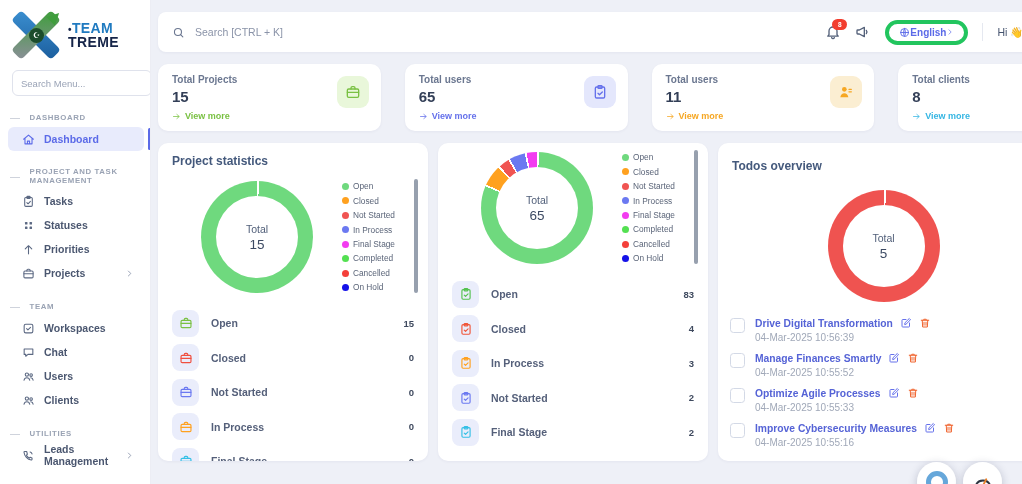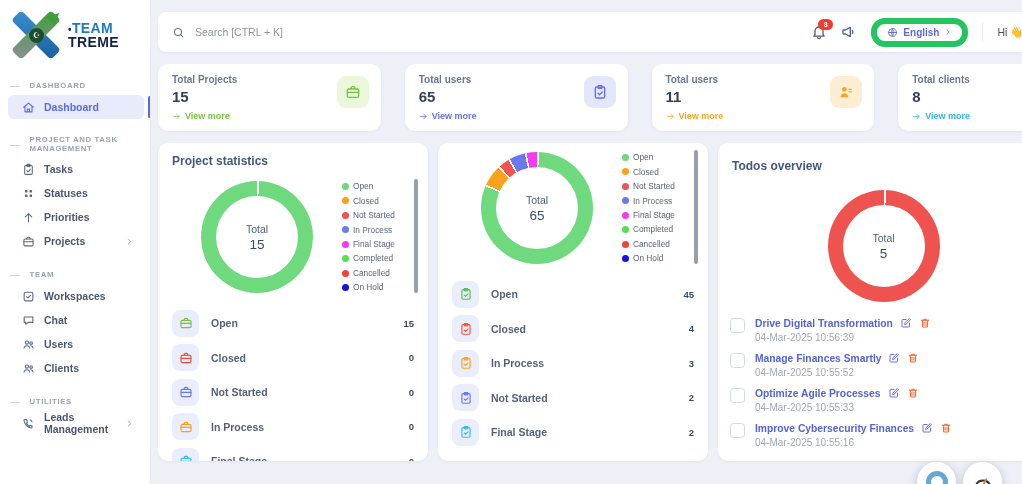--- a/index.html
+++ b/index.html
@@ -40,21 +40,21 @@
   .topbar{background:#fff;border-radius:8px;height:40px;display:flex;align-items:center;padding:0 14px;box-shadow:0 1px 3px rgba(35,45,95,.05)}
   .tb-search{display:flex;align-items:center;gap:8px;flex:1}
   .tb-search .ic{width:13px;height:13px;color:#6a7690}
   .tb-input{border:none;outline:none;font-size:10.5px;color:#45516b;width:300px;font-family:inherit;background:transparent}
   .tb-input::placeholder{color:#8a93a8}
   .tb-right{display:flex;align-items:center;gap:14px}
   .tb-bell{position:relative;width:16px;height:16px;color:#54617a;cursor:pointer}
   .tb-badge{position:absolute;top:-5px;right:-6px;min-width:11px;height:11px;background:#f23d2e;color:#fff;border-radius:6px;
     font-size:6.5px;font-weight:700;display:flex;align-items:center;justify-content:center;padding:0 2px}
   .tb-mega{width:16px;height:16px;color:#54617a;cursor:pointer}
-  .lang-pill{display:flex;align-items:center;gap:5px;border:6px solid #22c55e;border-radius:14px;padding:3px 10px;color:#5b6ae8;font-size:10px;font-weight:600;cursor:pointer;background:#fff}
+  .lang-pill{display:flex;align-items:center;border:4px solid #22c55e;border-radius:14px;padding:3px 10px;color:#5b6ae8;font-size:10px;font-weight:600;cursor:pointer;background:#fff}
   .lang-pill .ic{width:11px;height:11px}
   .lang-pill .chev{width:8px;height:8px;color:#5b6ae8}
   .tb-divider{width:1px;height:18px;background:#e5e8f0}
   .greet{font-size:10.5px;color:#45536e;font-weight:400;white-space:nowrap}
   .avatar{position:relative;width:27px;height:27px;border-radius:50%;background:linear-gradient(165deg,#c3ccd6 0%,#93a1ae 40%,#36404e 100%);cursor:pointer;overflow:visible}
   .avatar .ic{position:absolute;left:4px;top:4px;width:19px;height:19px;color:#e8ecf1}
   .avatar .ic svg{stroke-width:1.4}
   .status-dot{position:absolute;right:-1px;bottom:0;width:8px;height:8px;border-radius:50%;background:#3cc94e;border:1.5px solid #fff}
   
   .stats{display:grid;grid-template-columns:repeat(4,1fr);gap:24px;margin-top:12px}
@@ -115,20 +115,21 @@
       <div class="logo-bar bar-blue"></div>
       <div class="logo-bar bar-green"></div>
       <div class="logo-arrowhead"></div>
       <div class="logo-moon">☪</div>
     </div>
     <div class="logo-text">
       <div><span class="dot">•</span><span class="t1">TEAM</span></div>
       <div class="t2">TREME</div>
     </div>
   </div>
+  <input class="menu-search" placeholder="Search Menu..." style="">
 
   <nav>
     <div class="nav-sec">
       <div class="sec-label">
         <span class="dash">—</span>
           <span>DASHBOARD</span>
         </div>
       <div>
 
       <div class="nav-item active">
@@ -626,21 +627,21 @@
             <span class="row-iconbox">
               <span class="ic" style="color: rgb(84, 194, 79);">
                 <svg viewBox="0 0 24 24">
                   <rect x="5" y="4.5" width="14" height="16.5" rx="2"></rect>
                   <rect x="9" y="2.5" width="6" height="4" rx="1"></rect>
                   <path d="M9 14l2.2 2.2 4.3-4.3"></path>
                 </svg>
               </span>
             </span>
             <span class="row-label">Open</span>
-            <span class="row-value">45</span>
+            <span class="row-value">83</span>
           </div>
           <div class="status-row">
             <span class="row-iconbox">
               <span class="ic" style="color: rgb(240, 86, 58);">
                 <svg viewBox="0 0 24 24">
                   <rect x="5" y="4.5" width="14" height="16.5" rx="2"></rect>
                   <rect x="9" y="2.5" width="6" height="4" rx="1"></rect>
                   <path d="M9 14l2.2 2.2 4.3-4.3"></path>
                 </svg>
               </span>
@@ -789,21 +790,21 @@
                   </svg>
                 </span>
               </div>
               <div class="todo-time">04-Mar-2025 10:55:33</div>
             </div>
           </div>
           <div class="todo-item">
             <span class="todo-check"></span>
             <div class="todo-body">
               <div class="todo-line">
-                <span class="todo-title">Improve Cybersecurity Finances</span>
+                <span class="todo-title">Improve Cybersecurity Measures</span>
                 <span class="ic todo-edit">
                   <svg viewBox="0 0 24 24">
                     <path d="M12 5H5.5A1.5 1.5 0 0 0 4 6.5v12A1.5 1.5 0 0 0 5.5 20h12a1.5 1.5 0 0 0 1.5-1.5V12"></path>
                     <path d="m9.5 14.5.4-2.9 8.6-8.6 2.5 2.5-8.6 8.6z"></path>
                   </svg>
                 </span>
                 <span class="ic todo-del">
                   <svg viewBox="0 0 24 24">
                     <path d="M4.5 6.5h15M9.5 6V4.5h5V6M6.5 6.5 7.3 20h9.4l.8-13.5M10 10.5v6M14 10.5v6"></path>
                   </svg>

